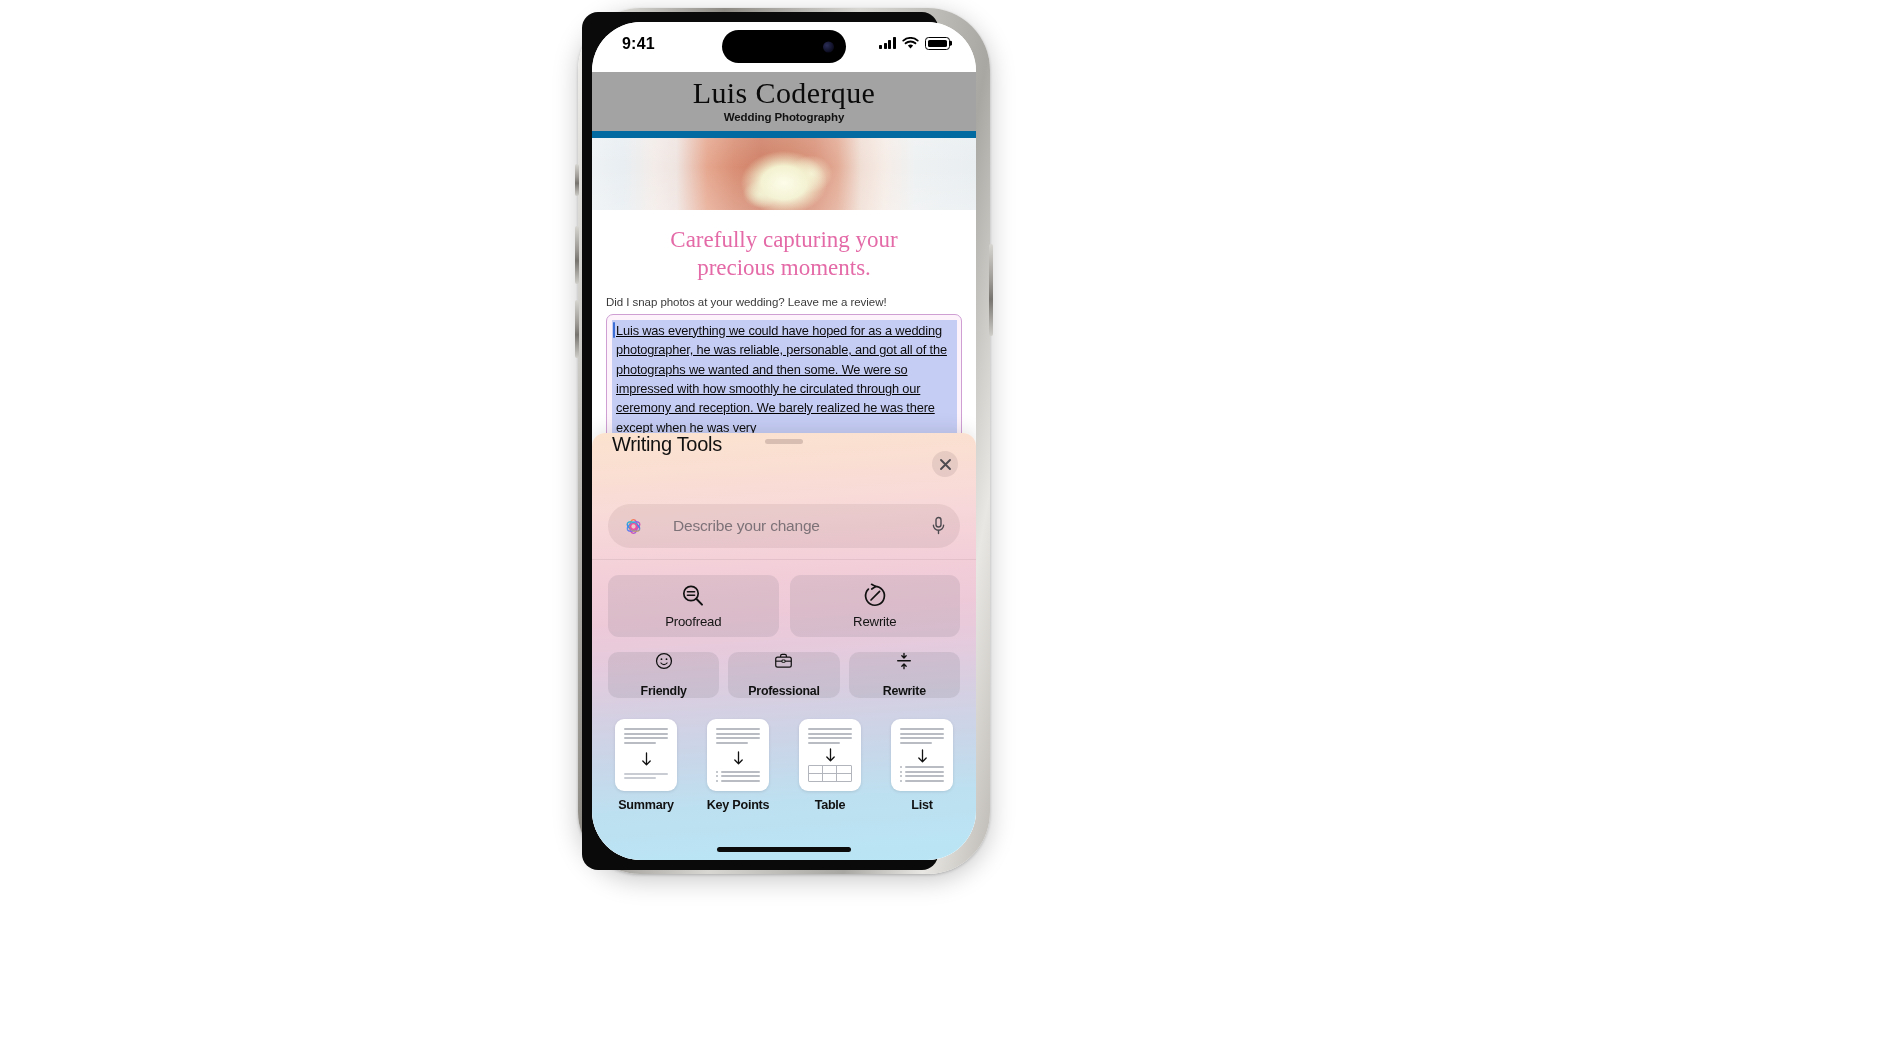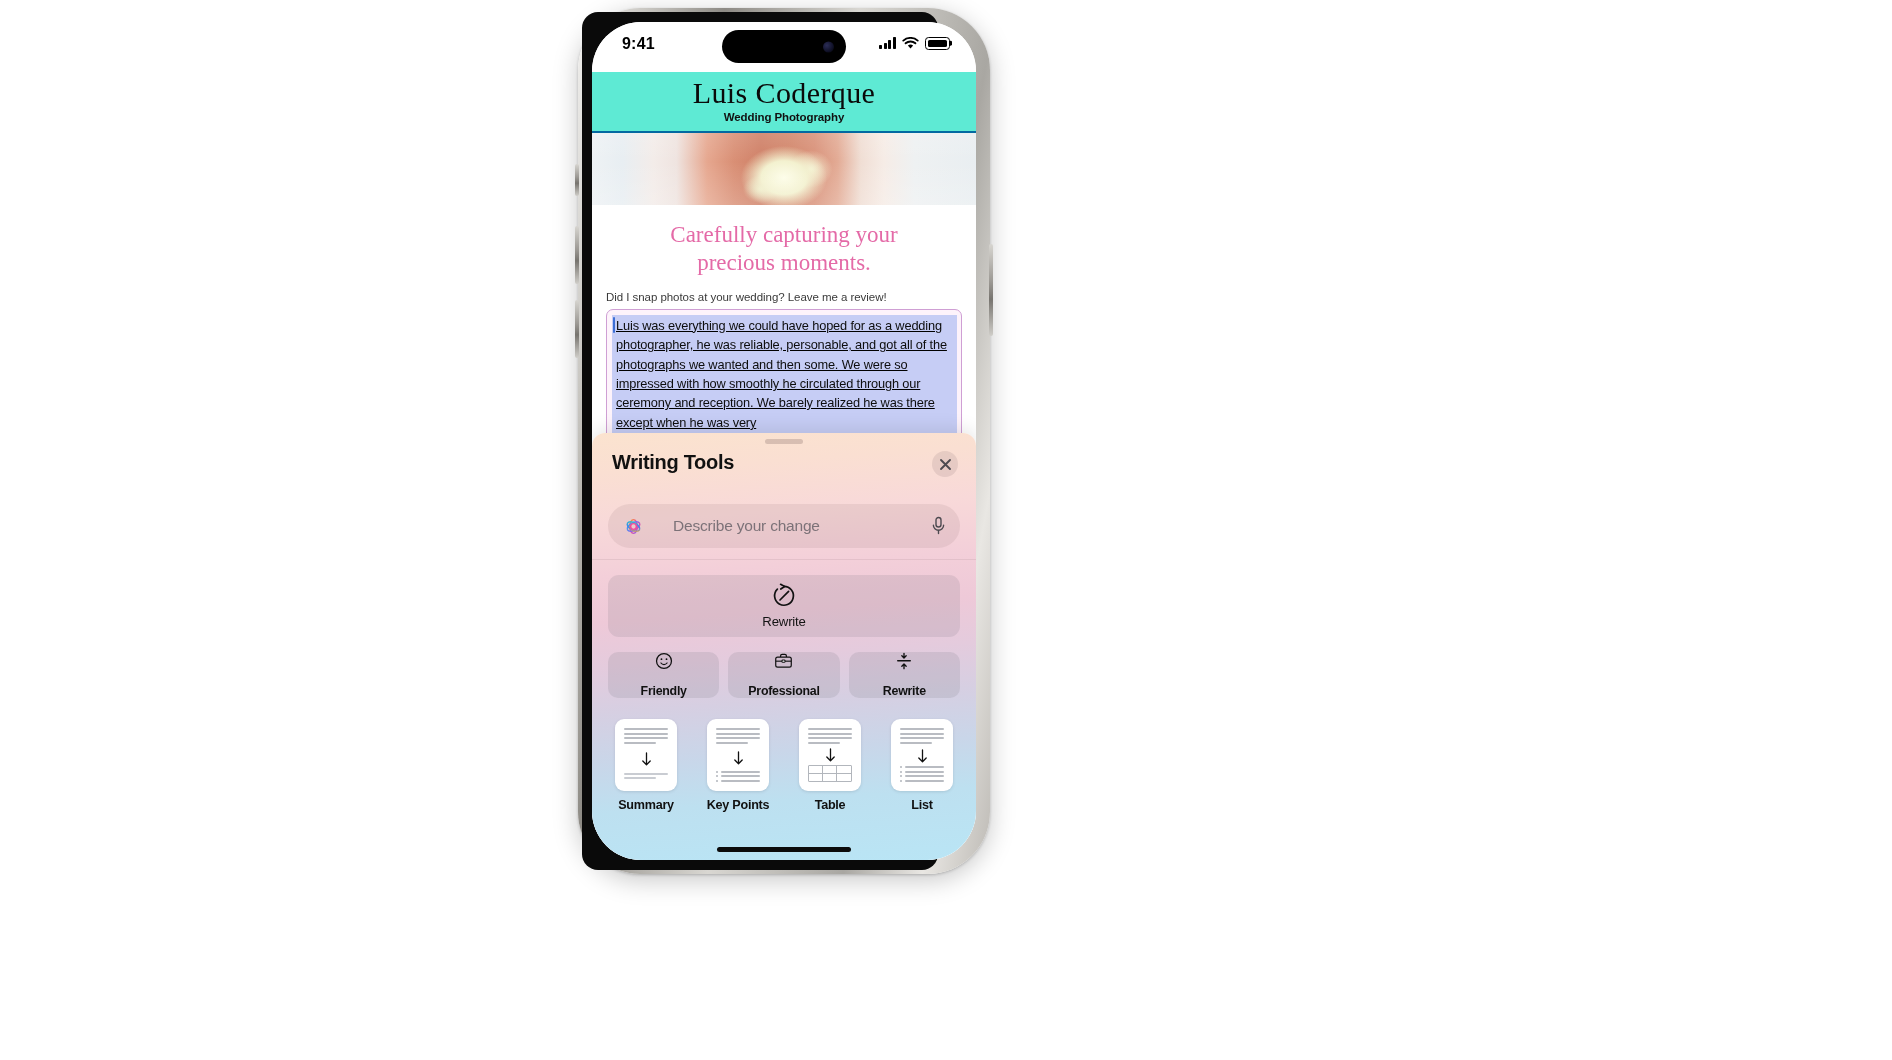--- a/index.html
+++ b/index.html
@@ -119,24 +119,24 @@
     right: -3.4px; top: 50%;
     transform: translateY(-50%);
     width: 2px; height: 4.6px;
     background: #000;
     border-radius: 0 1.4px 1.4px 0;
   }
   .ic-batt i { display: block; width: 100%; height: 100%; background: #000; border-radius: 1.6px; }
 
   
   .site-header {
-    background: #5eead4;
+    background: #a3a3a3;
     text-align: center;
     padding: 4px 0 8px;
-    border-bottom: 2px solid #0369a1;
+    border-bottom: 7px solid #0369a1;
     position: relative;
     z-index: 20;
   }
   .site-title {
     font-family: "Liberation Serif", "DejaVu Serif", serif;
     font-size: 30px;
     letter-spacing: .4px;
     color: #0a0a0a;
     line-height: 1.12;
   }
@@ -244,23 +244,23 @@
   .grabber {
     position: absolute;
     left: 50%; transform: translateX(-50%);
     top: 6px;
     width: 38px; height: 5px;
     border-radius: 3px;
     background: rgba(90,70,70,.22);
   }
   .sheet-title {
     position: absolute;
-    left: 20px; top: 18px;
+    left: 20px; top: 0;
     font-size: 20px;
-    font-weight: 700;
+    font-weight: 400;
     color: #111;
     letter-spacing: -.3px;
   }
   .close-btn {
     position: absolute;
     right: 18px; top: 18px;
     width: 26px; height: 26px;
     border-radius: 50%;
     background: rgba(130,105,110,.16);
     display: flex; align-items: center; justify-content: center;
@@ -523,20 +523,28 @@
               <path d="M2.4 9.2 a5.1 5.1 0 0 0 10.2 0" stroke="#4d4a50" stroke-width="1.4" fill="none" stroke-linecap="round"></path>
               <path d="M7.5 14.4 V17.6" stroke="#4d4a50" stroke-width="1.4" stroke-linecap="round"></path>
             </svg>
           </div>
 
           <div class="sheet-divider"></div>
 
           <div class="row-primary">
             <div class="tile">
               <svg width="26" height="26" viewBox="0 0 26 26">
+                <circle cx="11" cy="10.5" r="7.2" stroke="#111" stroke-width="1.7" fill="none"></circle>
+                <path d="M7.4 8.8 H14.6 M7.4 12.2 H14.6" stroke="#111" stroke-width="1.5" stroke-linecap="round"></path>
+                <path d="M16.3 15.8 L22 21.6" stroke="#111" stroke-width="2" stroke-linecap="round"></path>
+              </svg>
+              <div class="tile-label">Proofread</div>
+            </div>
+            <div class="tile">
+              <svg width="26" height="26" viewBox="0 0 26 26">
                 <path d="M13 3.4 a9.4 9.4 0 1 1 -6.6 2.7" stroke="#111" stroke-width="1.7" fill="none" stroke-linecap="round"></path>
                 <path d="M9.6 1.3 L13.6 3.5 L9.8 6" stroke="#111" stroke-width="1.7" fill="none" stroke-linecap="round" stroke-linejoin="round"></path>
                 <path d="M9 17 L17.6 8.3" stroke="#111" stroke-width="1.7" stroke-linecap="round"></path>
               </svg>
               <div class="tile-label">Rewrite</div>
             </div>
           </div>
 
           <div class="row-tones">
             <div class="tone">

